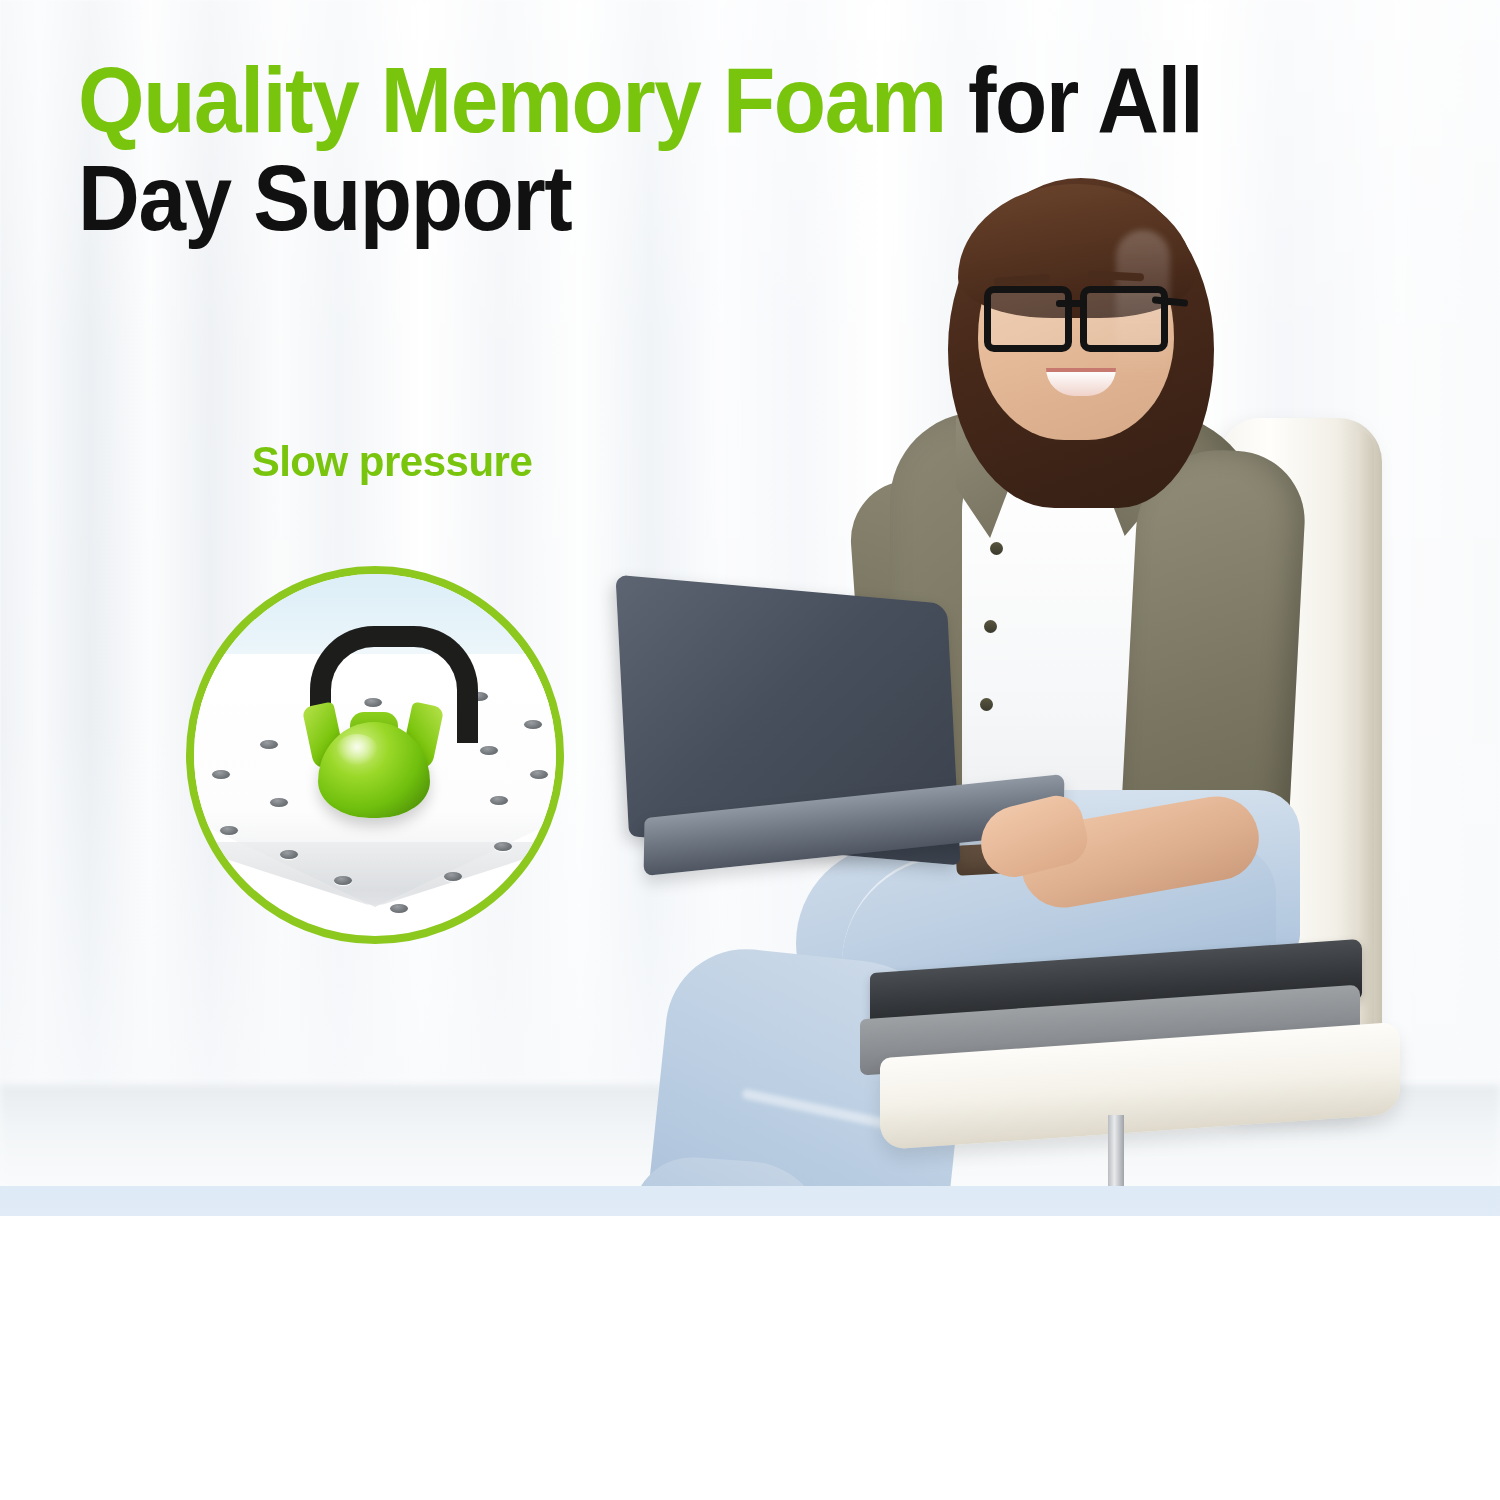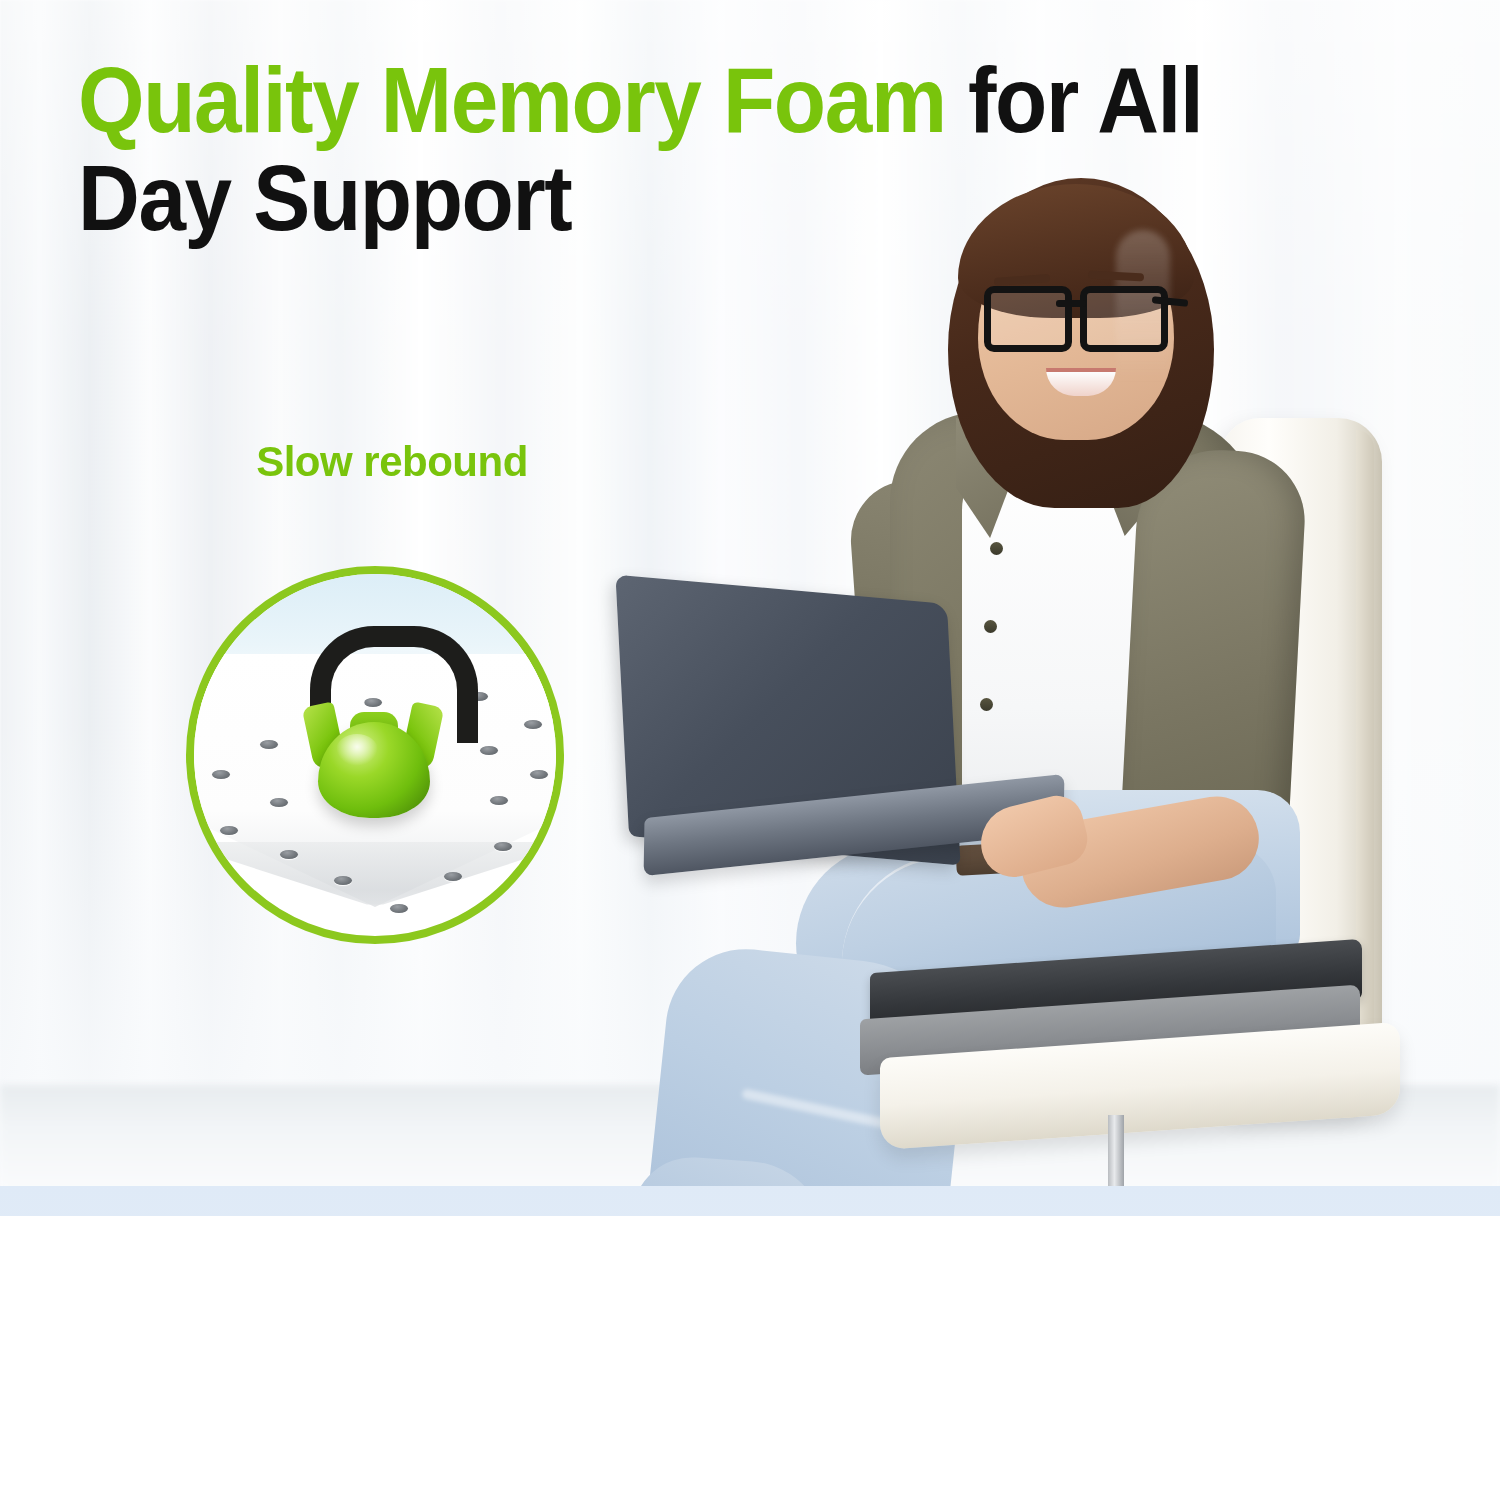--- a/index.html
+++ b/index.html
@@ -212,21 +212,21 @@
 
   <div class="bg"></div>
   <div class="bg-wash"></div>
   <div class="floor"></div>
 
   <div class="headline">
     <span class="hl-green">Quality Memory Foam</span><span> for All Day Support</span>
   </div>
 
   <div class="sub">
-    <div class="sub-strong">Slow rebound</div>
+    <div class="sub-strong">Slow pressure</div>
   </div>
 
   <div class="callout">
     <div class="callout-tail"></div>
     <div class="callout-ring">
       <div class="co-sky"></div>
       <div class="co-foam"></div>
       <div class="co-foam-edge"></div>
 
       <div class="dot" style="left:18px;top:196px"></div>

